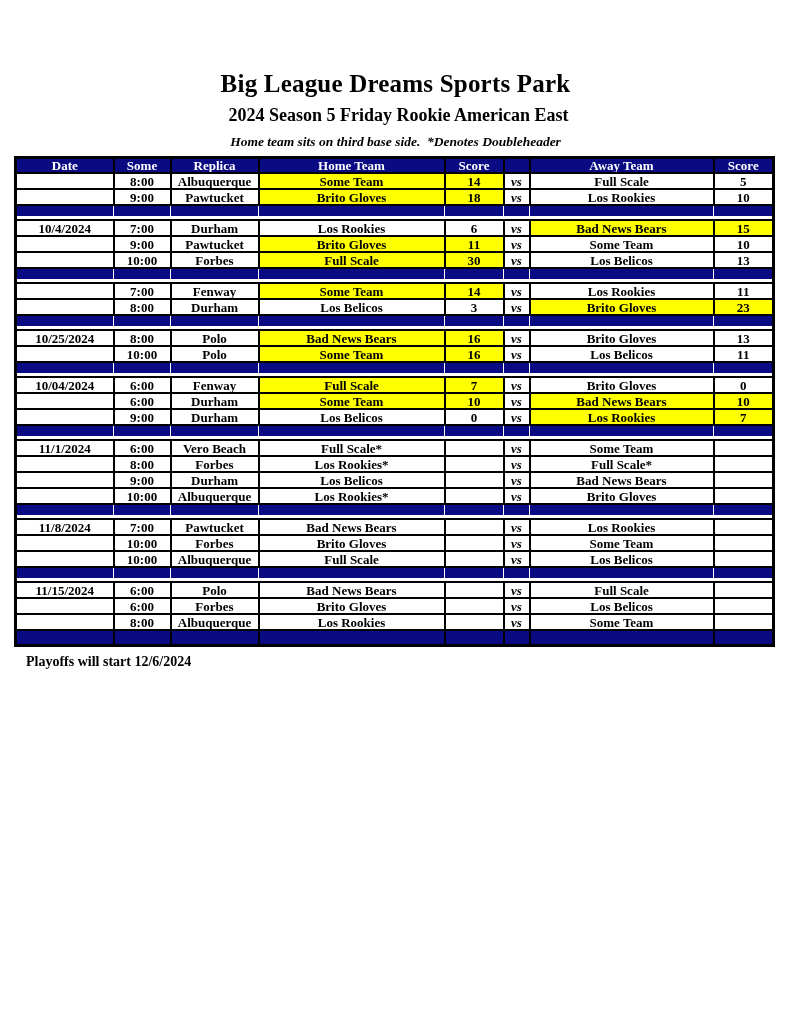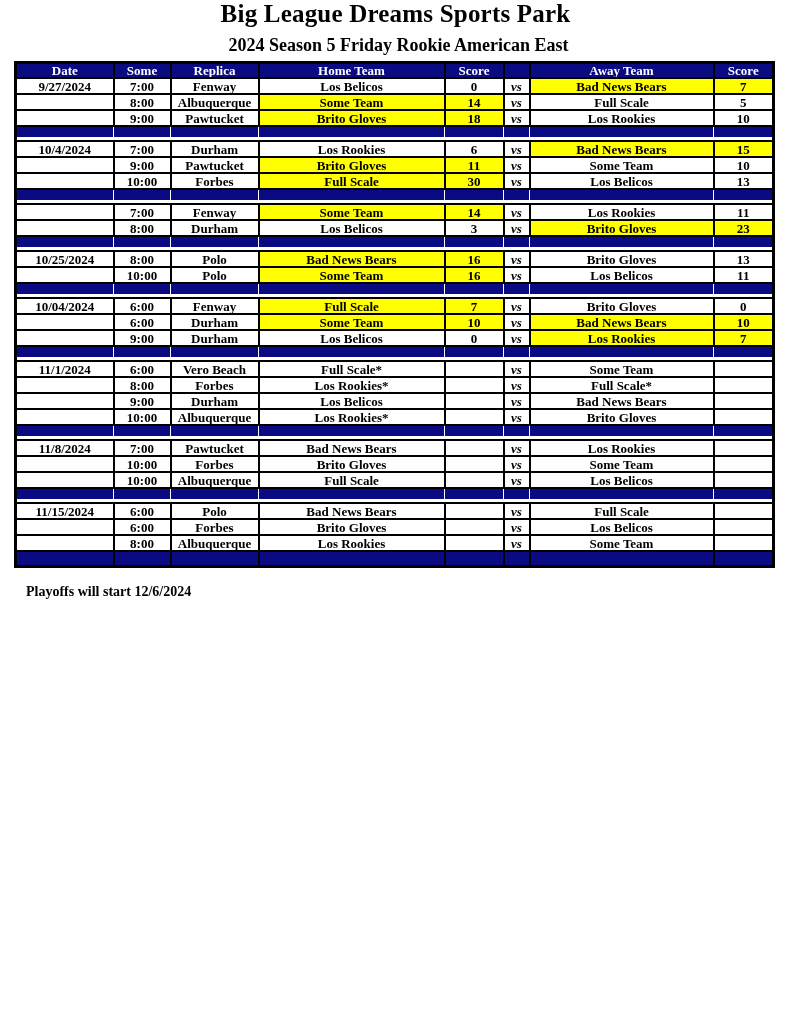--- a/index.html
+++ b/index.html
@@ -11,20 +11,21 @@
   * { box-sizing: border-box; }
   body { margin: 0; background: #ffffff; }
   .page {
     position: relative;
     width: 791px;
     height: 1024px;
     background: #ffffff;
     font-family: "Liberation Serif", "DejaVu Serif", serif;
     font-weight: bold;
     color: #000;
+    padding-top: 70px;
     overflow: hidden;
   }
   .title {
     margin: 0;
     font-size: 25px;
     line-height: 1.1;
     text-align: center;
     letter-spacing: 0.2px;
   }
   .subtitle {
@@ -37,21 +38,21 @@
     margin-top: 9px;
     font-size: 13.5px;
     font-style: italic;
     text-align: center;
     white-space: pre-wrap;
   }
   table.schedule {
     border-collapse: collapse;
     table-layout: fixed;
     width: 758px;
-    margin: 6px 0 16px 14px;
+    margin: 6px 0 7px 14px;
     border: 3px solid var(--line);
   }
   table.schedule th,
   table.schedule td {
     border: 2px solid var(--line);
     padding: 0;
     height: 16px;
     text-align: center;
     vertical-align: middle;
     font-size: 13px;
@@ -93,20 +94,21 @@
     margin: 6px 0 0 26px;
     font-size: 14px;
   }
 </style>
 </head>
 <body>
 
 <div class="page">
   <h1 class="title">Big League Dreams Sports Park</h1>
   <h2 class="subtitle">2024 Season 5 Friday Rookie American East</h2>
+  <div class="note">Home team sits on third base side.  *Denotes Doubleheader</div>
 
   <table class="schedule">
     <colgroup>
       <col style="width:98px">
         <col style="width:57px">
         <col style="width:88px">
         <col style="width:186px">
       <col style="width:59px">
         <col style="width:26px">
         <col style="width:184px">
@@ -119,30 +121,20 @@
         <th>Replica</th>
         <th>Home Team</th>
         <th>Score</th>
         <th></th>
         <th>Away Team</th>
         <th>Score</th>
       </tr>
     </thead>
     <tbody id="schedule-body">
         <tr>
-          <td>9/27/2024</td>
-          <td>7:00</td>
-          <td>Fenway</td>
-          <td>Los Belicos</td>
-          <td>0</td>
-          <td class="vs-cell">vs</td>
-          <td class="hl">Bad News Bears</td>
-          <td class="hl">7</td>
-        </tr>
-        <tr>
           <td></td>
           <td>8:00</td>
           <td>Albuquerque</td>
           <td class="hl">Some Team</td>
           <td class="hl">14</td>
           <td class="vs-cell">vs</td>
           <td>Full Scale</td>
           <td>5</td>
         </tr>
         <tr>

